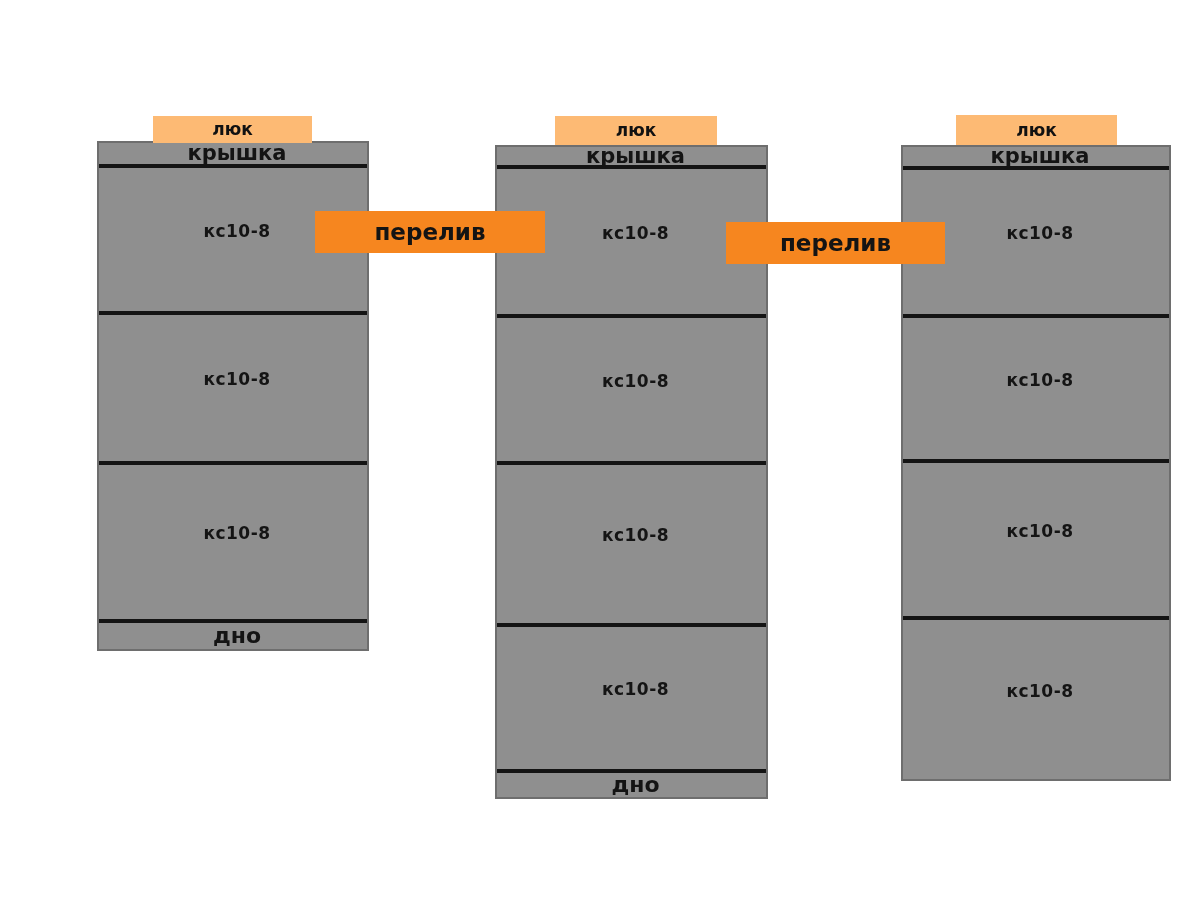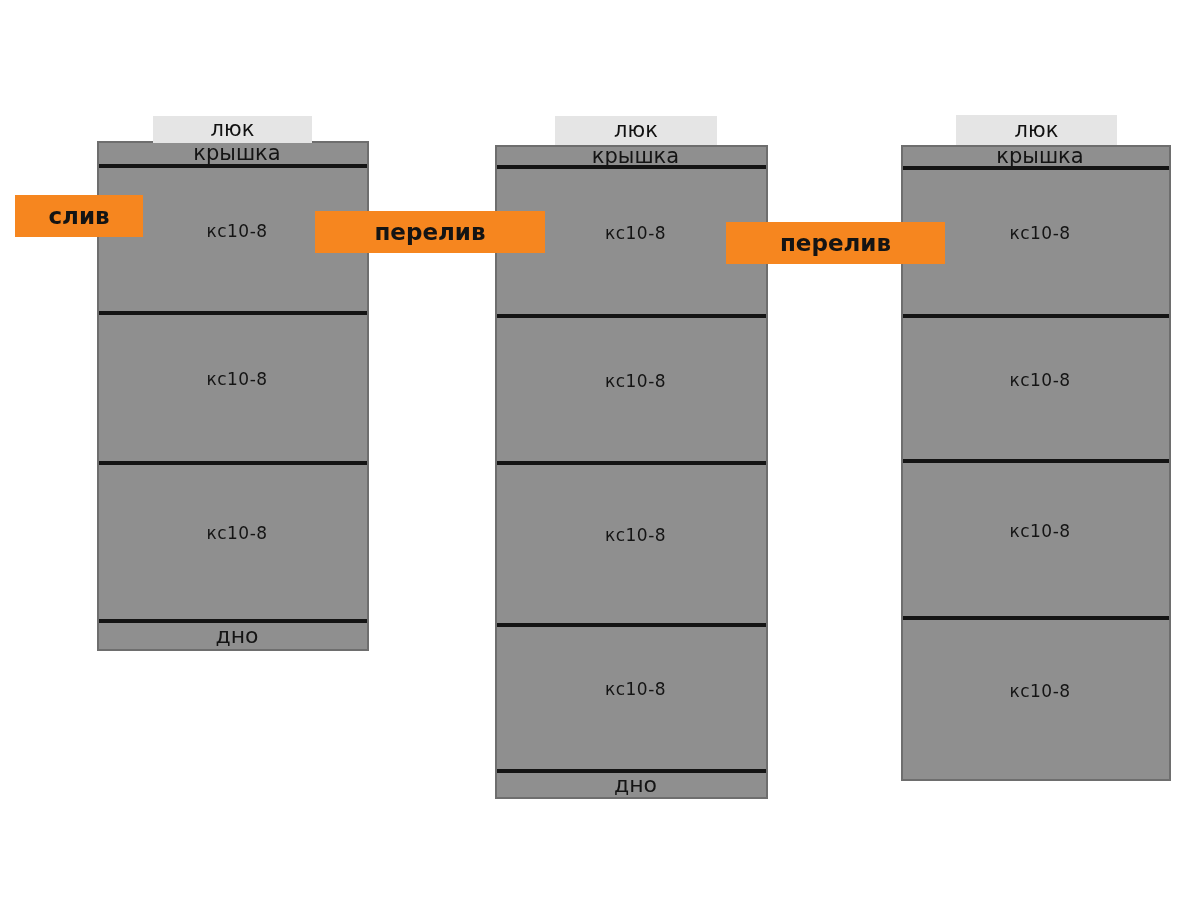--- a/index.html
+++ b/index.html
@@ -29,21 +29,21 @@
   #tank-1 { left: 97px;  top: 141px; width: 272px; height: 510px; }
   #tank-2 { left: 495px; top: 145px; width: 273px; height: 654px; }
   #tank-3 { left: 901px; top: 145px; width: 270px; height: 636px; }
 
   .band {
     position: relative;
     display: flex;
     align-items: center;
     justify-content: center;
     color: #141414;
-    font-weight: normal;
+    font-weight: bold;
     overflow: visible;
     padding-left: 8px;
   }
   .divided { border-bottom: 4px solid #141414; }
 
   .cover  { font-size: 21px; line-height: 1; }
   .bottom { font-size: 22px; line-height: 1; border-radius: 6px; }
   .ring   { font-size: 17px; }
   .ring .lbl { transform: translateY(-9px); letter-spacing: 0.5px; }
 
@@ -56,27 +56,27 @@
   #tank-2 .b2 { height: 147px; } #tank-2 .b3 { height: 162px; }
   #tank-2 .b4 { height: 146px; } #tank-2 .b5 { height: 24px; }
 
   #tank-3 .b0 { height: 23px; } #tank-3 .b1 { height: 148px; }
   #tank-3 .b2 { height: 145px; } #tank-3 .b3 { height: 157px; }
   #tank-3 .b4 { height: 159px; }
 
   
   .hatch {
     position: absolute;
-    background: #e5e5e5;
+    background: #fdba74;
     z-index: 2;
     display: flex;
     align-items: center;
     justify-content: center;
-    font-weight: normal;
-    font-size: 21px;
+    font-weight: bold;
+    font-size: 17px;
     color: #111111;
     line-height: 1;
   }
   #hatch-1 { left: 153px; top: 116px; width: 159px; height: 27px; }
   #hatch-2 { left: 555px; top: 116px; width: 162px; height: 29px; }
   #hatch-3 { left: 956px; top: 115px; width: 161px; height: 30px; }
 
   
   .flow {
     position: absolute;
@@ -143,17 +143,16 @@
       <span class="lbl">кс10-8</span>
     </div>
     <div class="band ring divided b3">
       <span class="lbl">кс10-8</span>
     </div>
     <div class="band ring b4">
       <span class="lbl">кс10-8</span>
     </div>
   </div>
 
-  <div class="flow" id="flow-drain">слив</div>
   <div class="flow" id="flow-overflow-1">перелив</div>
   <div class="flow" id="flow-overflow-2">перелив</div>
 
 </div>
 
 </body></html>

